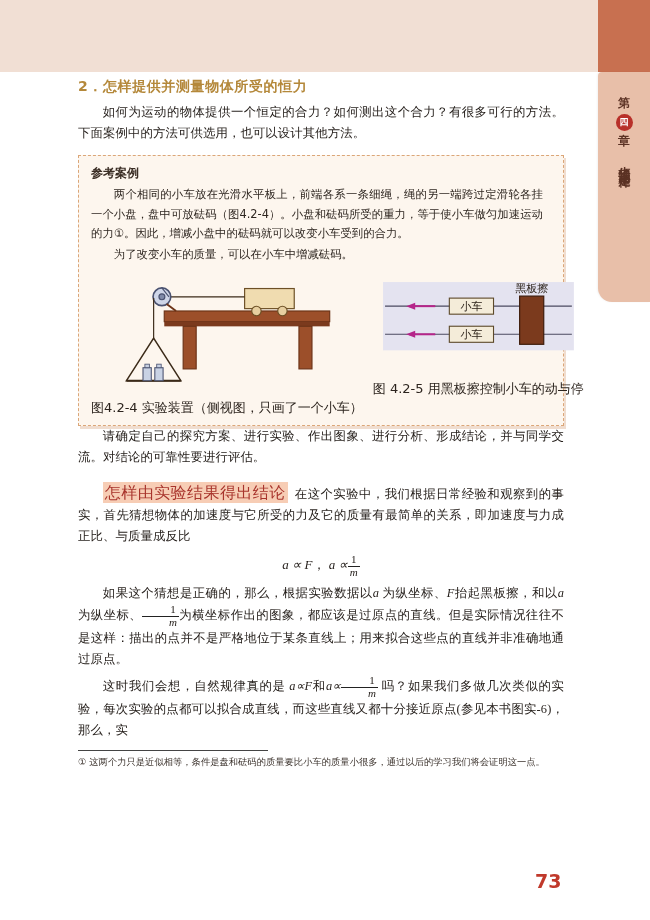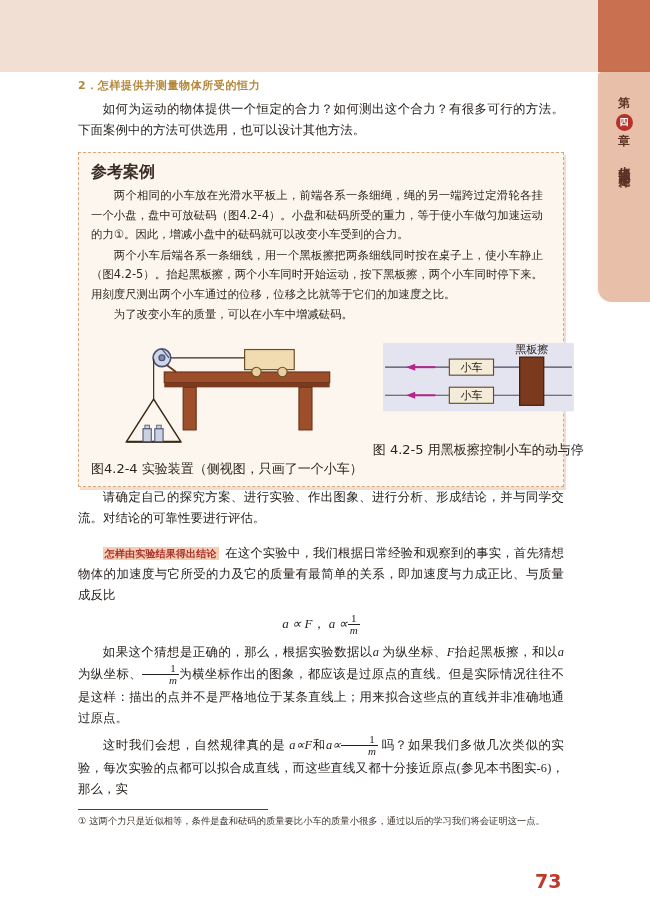--- a/index.html
+++ b/index.html
@@ -47,21 +47,21 @@
     text-orientation:upright;
     letter-spacing:2px;
     font-size:12px;
   }
   
   #content{
     position:absolute;left:78px;top:78px;width:486px;
   }
   h2#section-heading{
     margin:0 0 6px 0;
-    font-size:11px;
+    font-size:14px;
     font-weight:bold;
     color:#b4883a;
     letter-spacing:.6px;
     font-family:"DejaVu Sans","Liberation Sans",sans-serif;
   }
   p.body{
     margin:0 0 1px 0;
     font-size:12.4px;
     line-height:21px;
     text-indent:2em;
@@ -72,21 +72,21 @@
   
   #reference-box{
     margin:11px 0 0 0;
     border:1.5px dashed #dba678;
     background:#fdf6ee;
     padding:9px 12px 8px 12px;
     box-shadow:2px 3px 0 rgba(221,180,148,.45);
   }
   #reference-box h3{
     margin:0 0 3px 0;
-    font-size:16px;font-weight:bold;color:#3a2d24;
+    font-size:12px;font-weight:bold;color:#3a2d24;
     font-family:"DejaVu Sans","Liberation Sans",sans-serif;
   }
   #reference-box p{
     margin:0 8px 1px 0;
     font-size:11.4px;line-height:19.5px;
     text-indent:2em;text-align:justify;
     font-family:"DejaVu Sans","Liberation Sans",sans-serif;
     color:#2e2620;
   }
   
@@ -95,24 +95,24 @@
   .fig-canvas{width:100%;}
   .fig-caption{
     font-size:13px;margin-top:3px;color:#2c241e;
     font-family:"DejaVu Sans","Liberation Sans",sans-serif;
     white-space:nowrap;
   }
   
   .lead-in{
     background:#f7cdb5;
     color:#a8342c;
-    font-weight:bold;
+    font-weight:normal;
     padding:1px 2px;
     font-family:"DejaVu Sans","Liberation Sans",sans-serif;
-    font-size:10px;
+    font-size:16px;
   }
   
   .formula{
     text-align:center;margin:7px 0 5px 0;
     font-size:13px;font-family:"Liberation Serif",serif;
   }
   .frac{display:inline-block;vertical-align:middle;text-align:center;font-size:11px;line-height:1.05;}
   .frac .num{display:block;border-bottom:1px solid #222;padding:0 2px;}
   .frac .den{display:block;font-style:italic;padding:0 2px;}
   
@@ -150,21 +150,20 @@
 
   <h2 id="section-heading">2．怎样提供并测量物体所受的恒力</h2>
 
   <p class="body">
     <span>如何为运动的物体提供一个恒定的合力？如何测出这个合力？有很多可行的方法。下面案例中的方法可供选用，也可以设计其他方法。</span>
   </p>
 
   <div id="reference-box">
     <h3>参考案例</h3>
     <p>两个相同的小车放在光滑水平板上，前端各系一条细绳，绳的另一端跨过定滑轮各挂一个小盘，盘中可放砝码（图4.2-4）。小盘和砝码所受的重力，等于使小车做匀加速运动的力①。因此，增减小盘中的砝码就可以改变小车受到的合力。</p>
-    <p>两个小车后端各系一条细线，用一个黑板擦把两条细线同时按在桌子上，使小车静止（图4.2-5）。抬起黑板擦，两个小车同时开始运动，按下黑板擦，两个小车同时停下来。用刻度尺测出两个小车通过的位移，位移之比就等于它们的加速度之比。</p>
     <p>为了改变小车的质量，可以在小车中增减砝码。</p>
 
     <div id="figures">
 
       <div class="figure">
         <svg class="fig-canvas" viewBox="0 0 230 105">
 
           <rect x="62" y="33" width="140" height="9" fill="#9c4f2a" stroke="#6d3418" stroke-width="1"></rect>
           <rect x="62" y="42" width="140" height="4" fill="#7b3a1d"></rect>
 

